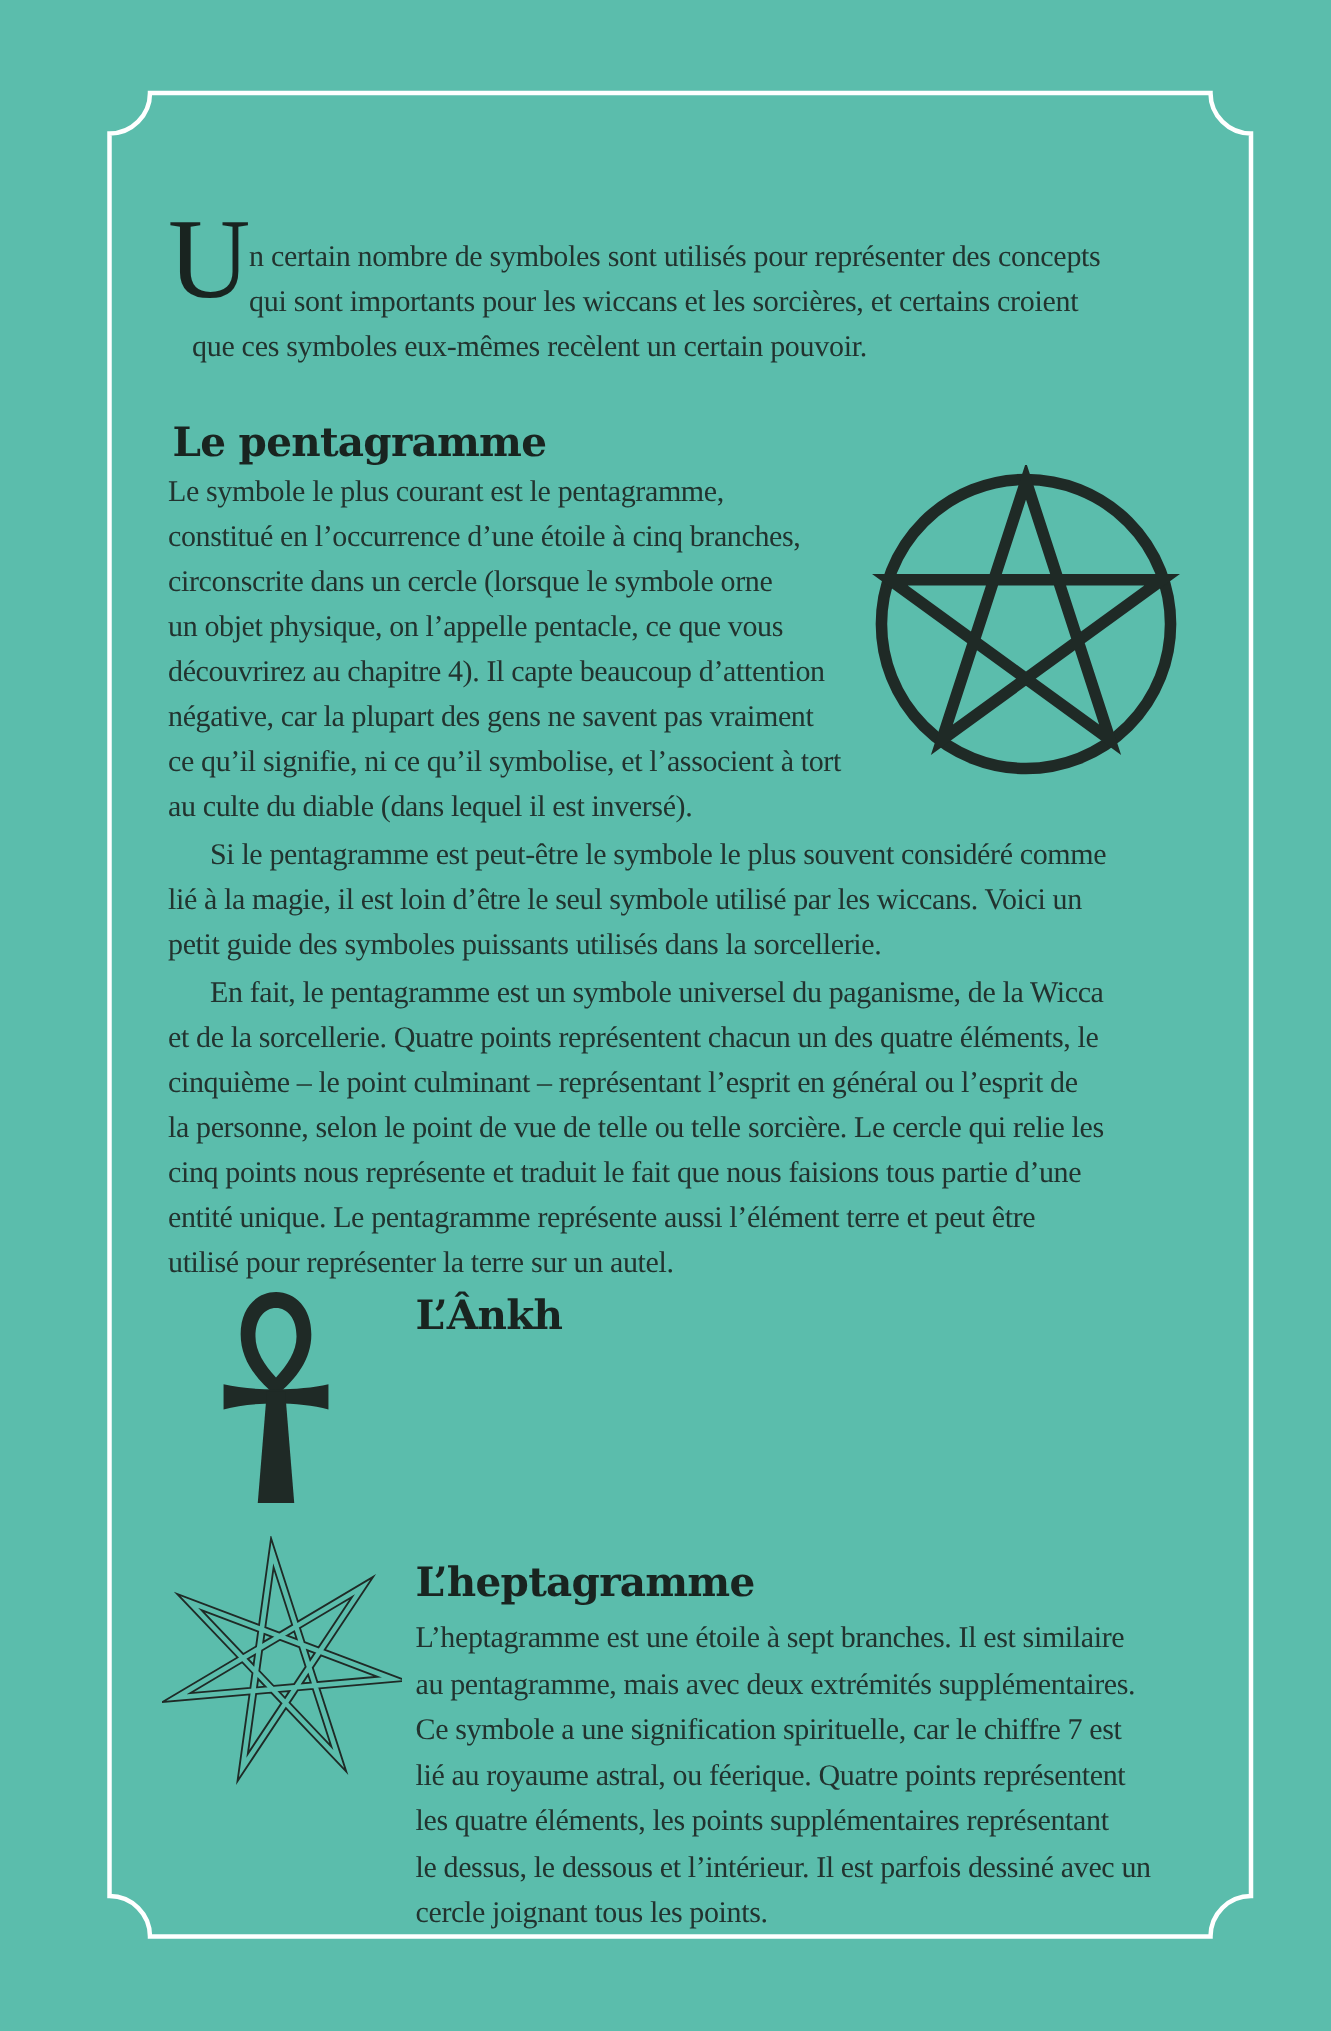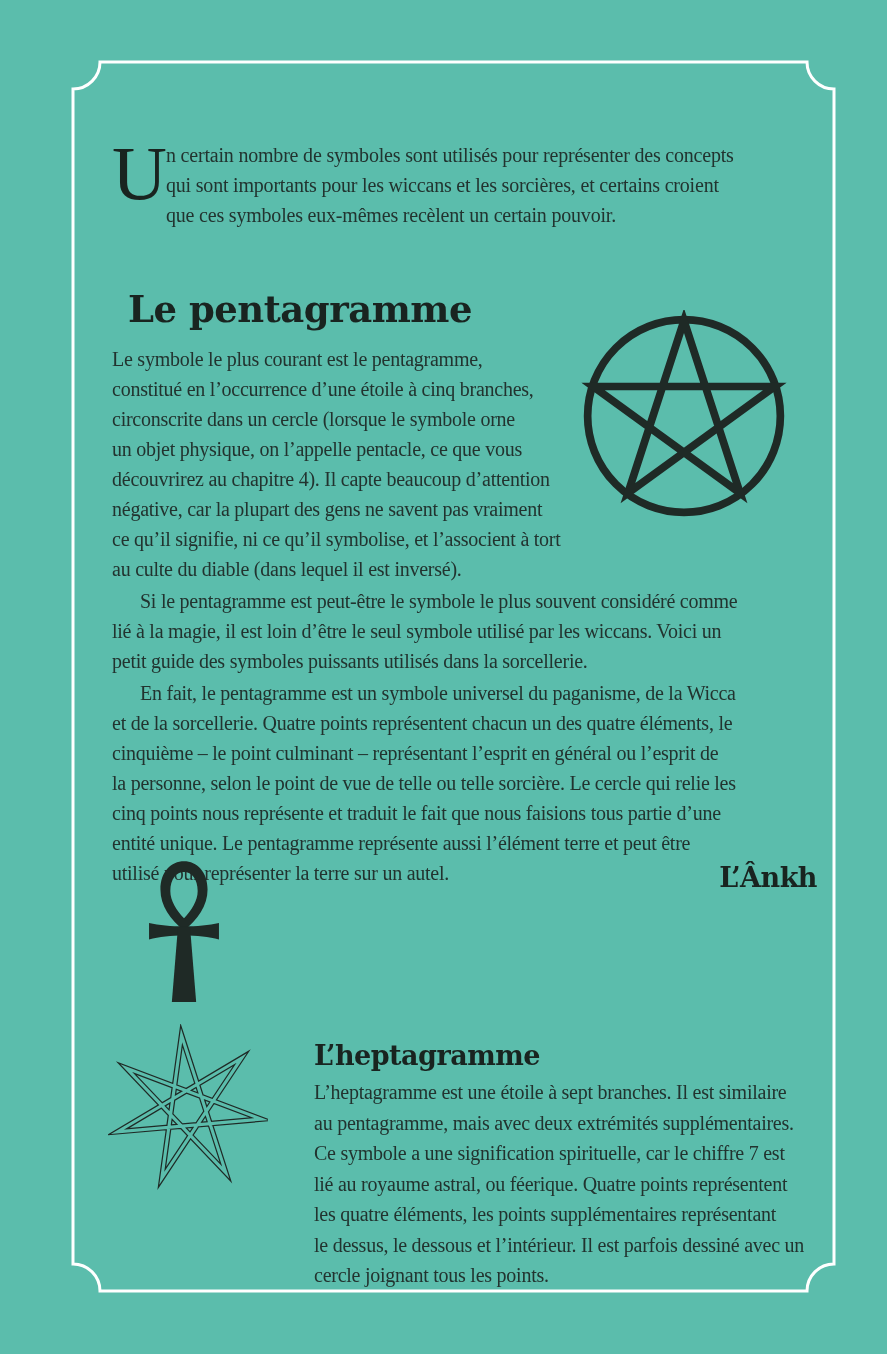--- a/index.html
+++ b/index.html
@@ -28,42 +28,42 @@
     font-size:20px;line-height:30px;letter-spacing:-0.2px;
   }
   .dropcap{
     float:left;
     width:46px;height:60px;
     font-size:76px;line-height:62px;
     margin:2px 8px 0 0;
     color:var(--ink-strong);
     font-family:"Liberation Serif",serif;
   }
-  .intro p{margin:0;}
+  .intro p{margin:16px;}
 
   .h1{
-    position:absolute;left:112px;top:276px;margin:16px;
+    position:absolute;left:112px;top:276px;margin:3px;
     font-family:"DejaVu Serif","Liberation Serif",serif;
-    font-weight:bold;font-size:37px;line-height:34px;
+    font-weight:bold;font-size:27px;line-height:34px;
     color:var(--ink-strong);letter-spacing:-0.5px;
   }
   .penta-flow{
     position:absolute;left:112px;top:313px;width:686px;
-    font-size:20px;line-height:30px;letter-spacing:-0.25px;margin-top:31px;
+    font-size:20px;line-height:30px;letter-spacing:-0.25px;
   }
   .penta-flow p{margin:0 0 2px 0;}
   p.indent{text-indent:28px;}
 
   .pentagram-box{position:absolute;left:578px;top:310px;width:212px;height:212px;color:var(--symbol);}
   .ankh-box{position:absolute;left:146px;top:858px;width:76px;height:148px;color:var(--symbol);}
   .hepta-box{position:absolute;left:108px;top:1024px;width:160px;height:170px;color:var(--symbol);}
 
   .sect{position:absolute;font-size:20px;line-height:30.5px;letter-spacing:-0.25px;}
-  .sect-ankh{left:277px;top:862px;width:540px;text-align:right;}
-  .sect-hepta{left:277px;top:1040px;width:545px;margin-left:37px;}
+  .sect-ankh{left:277px;top:862px;width:540px;}
+  .sect-hepta{left:277px;top:1040px;width:545px;}
   .h2{
     margin:0 0 5px 0;
     font-family:"DejaVu Serif","Liberation Serif",serif;
     font-weight:bold;font-size:27px;line-height:32px;
     color:var(--ink-strong);letter-spacing:-0.5px;
   }
   .sect p{margin:0;}
 </style>
 </head>
 <body>

